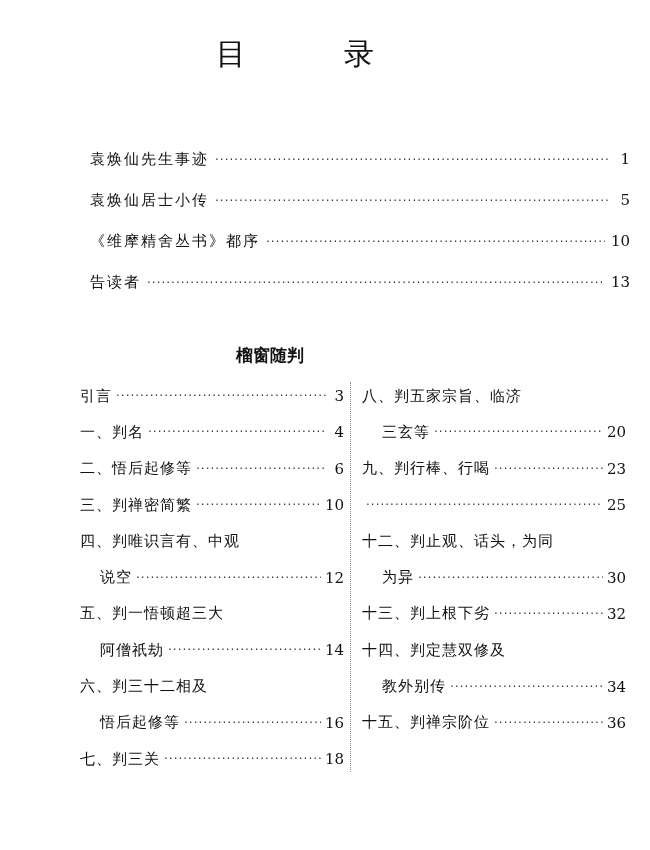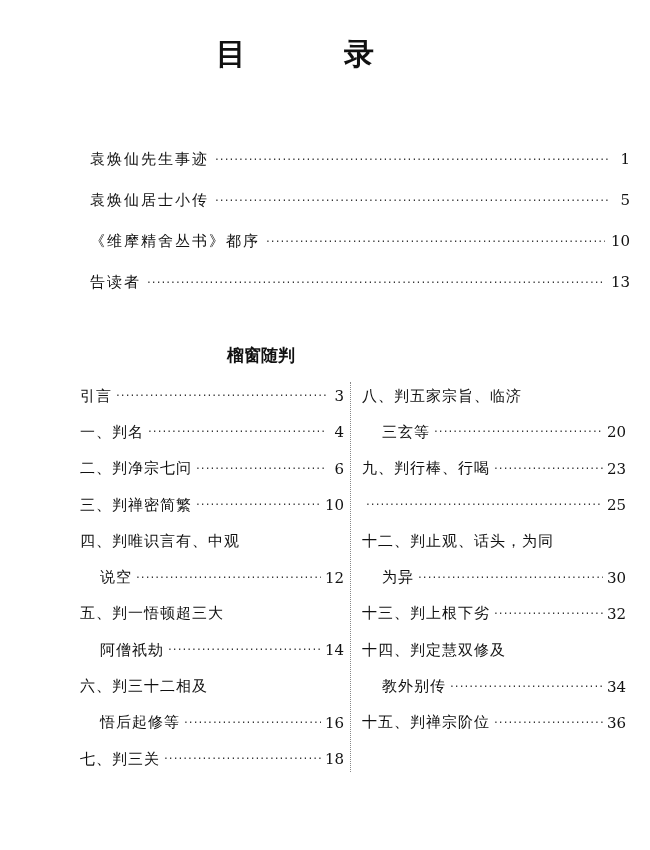--- a/index.html
+++ b/index.html
@@ -1,26 +1,26 @@
 <!DOCTYPE html>
 <html><head>
 <meta charset="utf-8">
 <style>
   html, body { margin:0; padding:0; background:#fff; }
   body { width:650px; height:850px; position:relative; overflow:hidden; color:#111;
          font-family:"DejaVu Sans", sans-serif; }
   .title { position:absolute; left:0; width:590px; top:34px; text-align:center;
-           font-size:30px; font-weight:bold; letter-spacing:34px; text-indent:34px; }
+           font-size:30px; font-weight:normal; letter-spacing:34px; text-indent:34px; }
   .front { position:absolute; left:78px; width:540px; top:150px;margin-left:12px; }
   .front .row { display:flex; align-items:baseline; height:41px; font-size:15px; letter-spacing:2px; }
   .dots { flex:1; overflow:hidden; white-space:nowrap; margin:0 6px; color:#333; font-size:12px; letter-spacing:1px; }
   .dots::after { content:"··································································································································"; }
   .pg { min-width:14px; text-align:right; font-family:"DejaVu Serif", serif; font-size:15px; letter-spacing:0; }
   .sect { position:absolute; left:0; width:522px; top:344px; text-align:center; font-size:17px; font-weight:bold;
-          font-family:"DejaVu Serif", serif; }
+          font-family:"DejaVu Serif", serif;padding-left:9px; }
   .col { position:absolute; top:378px; width:264px; }
   .col.l { left:80px; }
   .col.r { left:362px; }
   .col .row { display:flex; align-items:center; height:36.3px; font-size:15px; letter-spacing:1px; white-space:nowrap; }
   .col .row.ind { padding-left:20px; }
   .col .row .dots { margin:0 4px; }
   .divider { position:absolute; left:350px; top:382px; height:390px; border-left:1px dotted #888; }
 </style>
 </head>
 <body>
@@ -57,21 +57,21 @@
       <span>引言</span>
       <span class="dots"></span>
       <span class="pg">3</span>
     </div>
     <div class="row">
       <span>一、判名</span>
       <span class="dots"></span>
       <span class="pg">4</span>
     </div>
     <div class="row">
-      <span>二、判净宗七问</span>
+      <span>二、悟后起修等</span>
       <span class="dots"></span>
       <span class="pg">6</span>
     </div>
     <div class="row">
       <span>三、判禅密简繁</span>
       <span class="dots"></span>
       <span class="pg">10</span>
     </div>
     <div class="row">
       <span>四、判唯识言有、中观</span>

